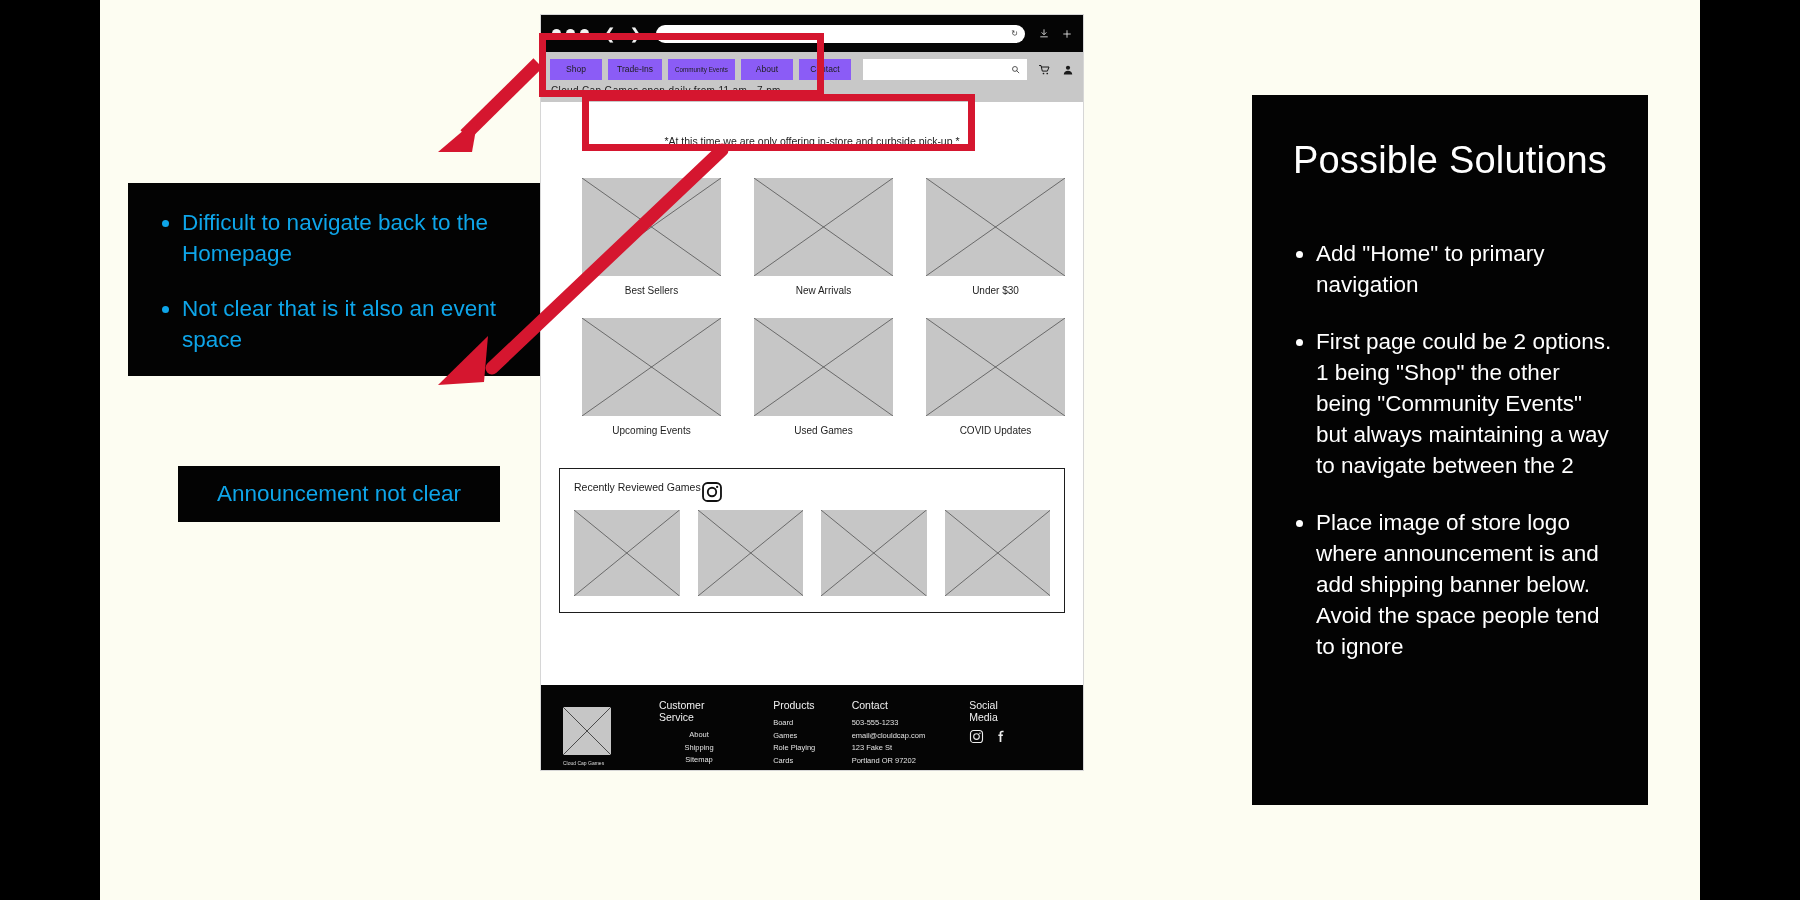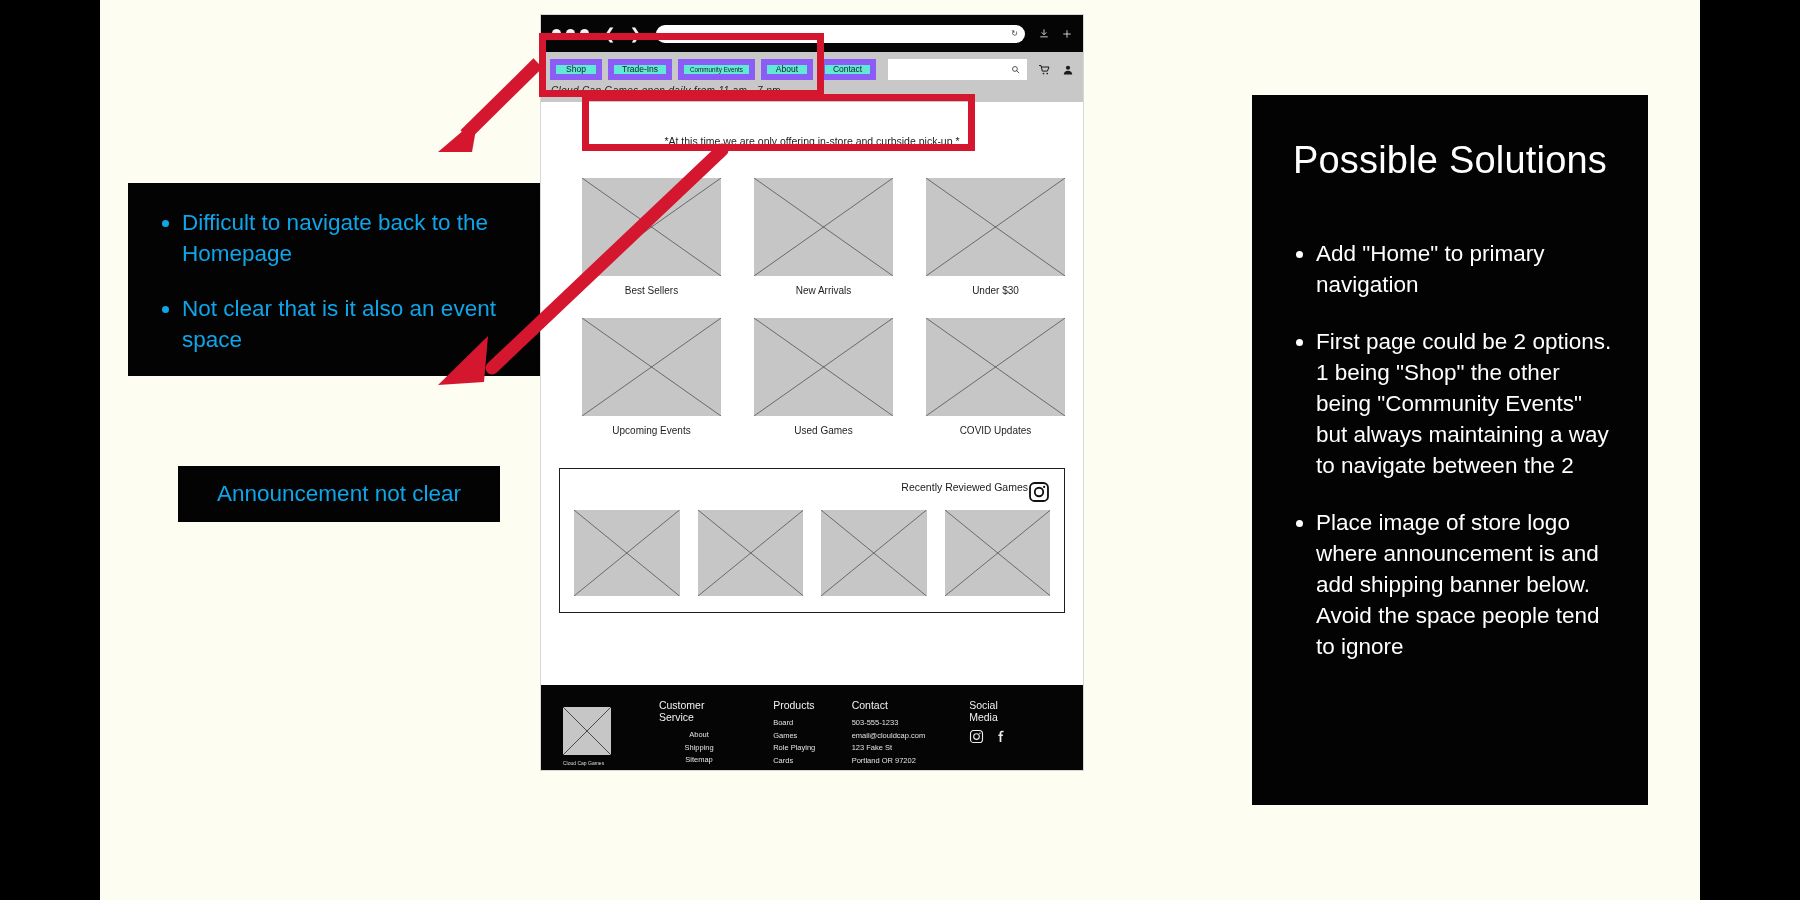--- a/index.html
+++ b/index.html
@@ -134,22 +134,22 @@
   .chrome-right { display: flex; align-items: center; gap: 13px; margin-left: 14px; color: #efefef; }
 
   
   #site-header {
     background: #c8c8c8;
     padding: 7px 9px 0 9px;
   }
   #nav-row { display: flex; align-items: stretch; }
   #nav-buttons { display: flex; gap: 6px; }
   .nav-btn {
-    background: #5eead4;
-    border: 6px solid #8b5cf6;
+    background: #8b5cf6;
+    border: 1px solid #8b5cf6;
     min-width: 52px;
     height: 21px;
     display: flex;
     align-items: center;
     justify-content: center;
     text-align: center;
     font-size: 8.5px;
     color: #1d1d1d;
     padding: 0 8px;
     box-sizing: border-box;
@@ -166,21 +166,20 @@
     justify-content: flex-end;
     padding-right: 7px;
     box-sizing: border-box;
   }
   #header-icons { display: flex; align-items: center; gap: 11px; margin-left: 11px; color: #1b1b1b; }
   #store-hours {
     font-size: 10px;
     color: #1d1d1d;
     padding: 5px 0 6px 1px;
     letter-spacing: .35px;
-    font-style: italic;
   }
 
   
   #page-body { background: #ffffff; padding: 0 18px; }
   #announce-banner {
     text-align: center;
     font-size: 10.5px;
     color: #1c1c1c;
     padding: 33px 0 31px 0;
   }
@@ -208,21 +207,21 @@
   }
 
   
   #reviewed-section {
     margin: 10px 18px 0 18px;
     border: 1.5px solid #1d1d1d;
     padding: 12px 14px 16px 14px;
     position: relative;
     background: #fff;
   }
-  #reviewed-head { display: flex; align-items: flex-start; justify-content: flex-end; }
+  #reviewed-head { display: flex; align-items: flex-start; justify-content: flex-start; }
   #reviewed-title { font-size: 10.5px; color: #1b1b1b; }
   .reviewed-grid {
     display: grid;
     grid-template-columns: repeat(4, 1fr);
     column-gap: 18px;
     margin-top: 7px;
   }
   .reviewed-grid .ph { height: 86px; background: #c6c6c6; position: relative; overflow: hidden; }
 
   

